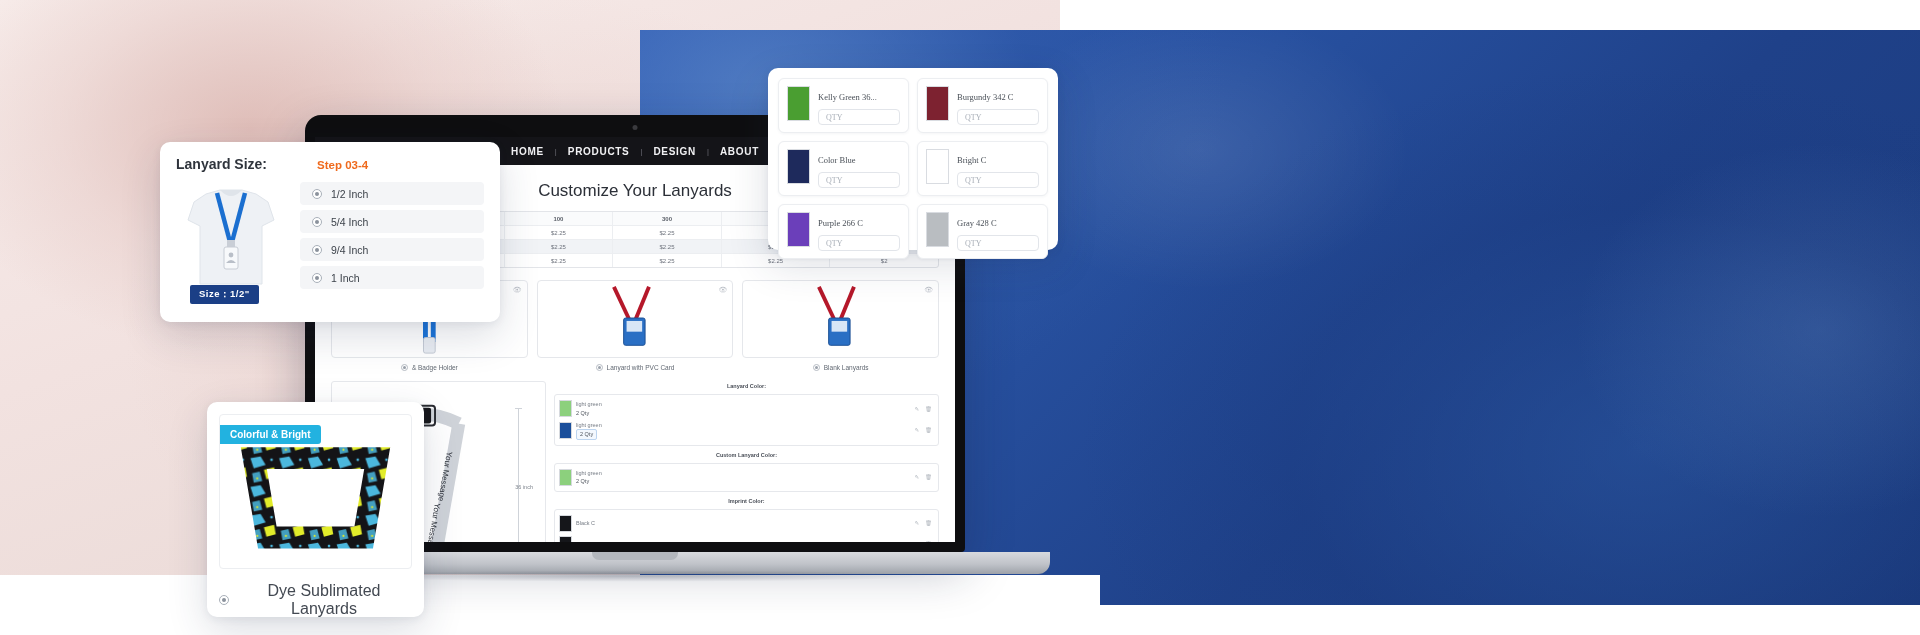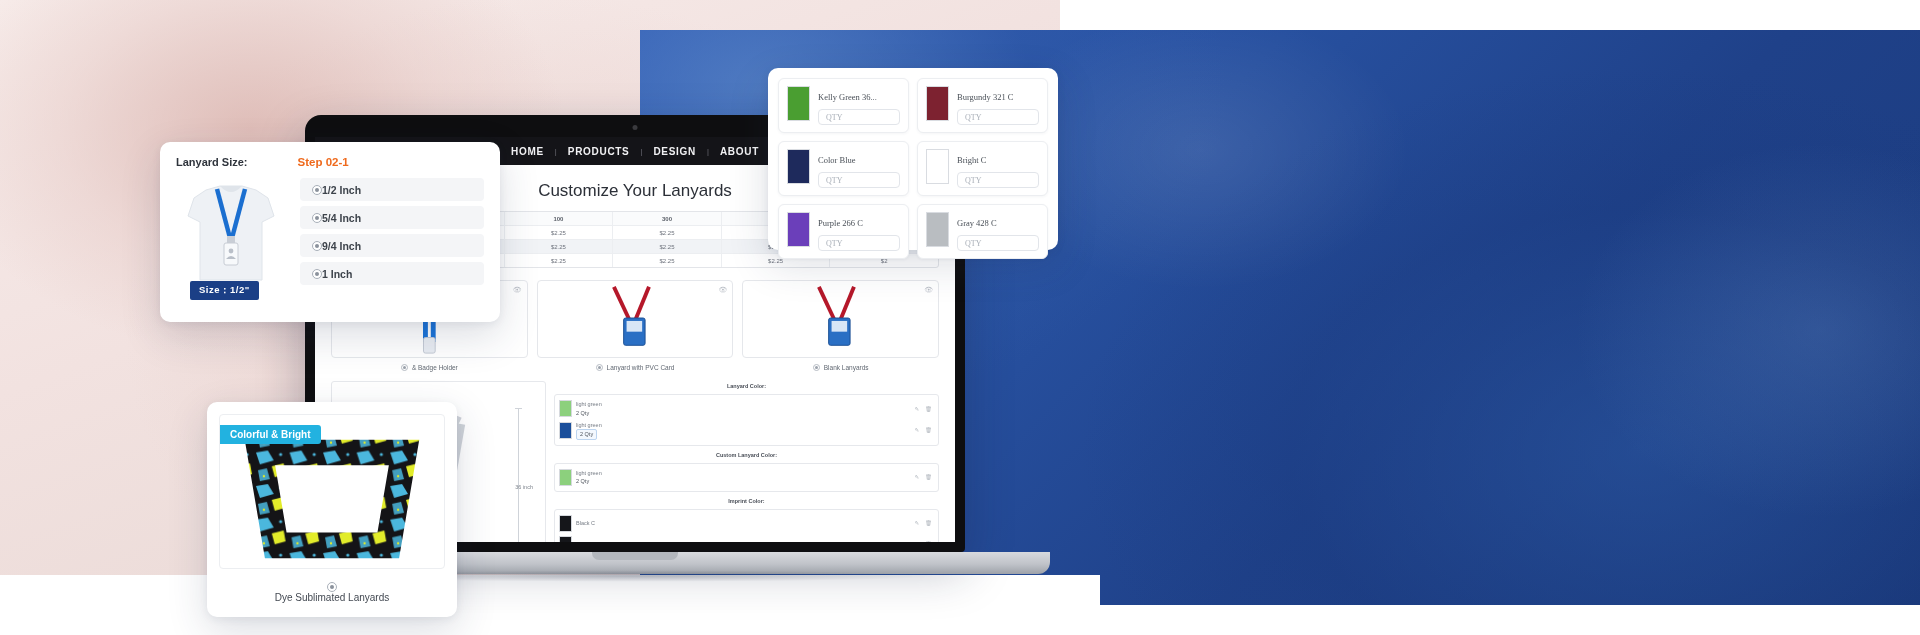--- a/index.html
+++ b/index.html
@@ -122,59 +122,59 @@
   .opt-txt b { display:block; font-weight:400; color:#767c85; }
   .opt-qty { color:#4e545d; }
   .opt-qty.boxed { border:1px solid #bcd4ef; background:#f3f8fe; display:inline-block; padding:0 3px; border-radius:2px; }
   .opt-ico { color:#aab0b8; font-size:5.5px; letter-spacing:2px; flex:none; }
 
   
   .card { position:absolute; background:#fff; border-radius:10px; box-shadow: 0 14px 40px rgba(40,50,80,.16), 0 2px 8px rgba(40,50,80,.08); }
 
   .size-card { left:160px; top:142px; width:340px; height:180px; padding:14px 16px 12px; }
   .sc-head { display:flex; align-items:baseline; gap:50px; }
-  .sc-title { font-size:11px; color:#2f343c; font-weight:700; }
+  .sc-title { font-size:14px; color:#2f343c; font-weight:700; }
   .sc-step { font-size:11.5px; color:#ef6a1d; font-weight:700; }
   .sc-body { display:flex; gap:14px; margin-top:8px; }
   .sc-shirt { position:relative; width:110px; height:110px; flex:none; }
   .sc-badge {
     position:absolute; left:14px; bottom:-14px; background:#1b3f86; color:#fff;
     font-size:9.5px; font-weight:700; padding:3px 9px; border-radius:2px; letter-spacing:.5px; white-space:nowrap;
   }
   .sc-opts { flex:1; display:flex; flex-direction:column; gap:5px; padding-top:2px; }
   .sc-opt {
-    height:23px; background:#f4f5f7; border-radius:4px; display:flex; align-items:center; padding:0 12px;
-    font-size:10.5px; color:#3d434b;font-weight:bold;
+    height:23px; background:#f4f5f7; border-radius:4px; display:flex; align-items:center; gap:9px; padding:0 12px;
+    font-size:10.5px; color:#3d434b;
   }
   .rdo { width:10px; height:10px; border-radius:50%; border:1px solid #a9b0b9; background:#fff; display:inline-flex; align-items:center; justify-content:center; flex:none; }
   .rdo i { width:4px; height:4px; border-radius:50%; background:#8b929c; display:block; }
 
   
   .color-card { left:768px; top:68px; width:290px; height:182px; padding:10px; display:flex; gap:8px; }
   .cc-col { flex:1; display:flex; flex-direction:column; gap:8px; }
   .cc-item {
     border:1px solid #eceef1; border-radius:6px; background:#fff; padding:7px 8px;
     box-shadow: 0 1px 3px rgba(40,50,80,.05); display:flex; gap:8px; align-items:flex-start;
   }
   .cc-sw { width:23px; height:35px; border:1px solid #d9dce1; flex:none; }
   .cc-right { flex:1; min-width:0;font-family:Liberation Serif, serif; }
   .cc-name { font-size:8.5px; color:#4a5058; white-space:nowrap; overflow:hidden; text-overflow:ellipsis; }
   .cc-qty {
     margin-top:5px; height:16px; border:1px solid #e2e5ea; border-radius:4px;
     display:flex; align-items:center; padding:0 7px; font-size:8px; color:#a9afb8;
   }
 
   
-  .dye-card { left:207px; top:402px; width:250px; height:215px; padding:12px 12px 8px;text-align:center; }
+  .dye-card { left:207px; top:402px; width:217px; height:215px; padding:12px 12px 8px;text-align:center; }
   .dye-inner { position:relative; border:1px solid #eceef1; border-radius:4px; height:155px; overflow:hidden; background:#fff; }
   .dye-badge {
     position:absolute; left:0; top:10px; background:#22b2e0; color:#fff;
     font-size:10px; font-weight:700; padding:4px 10px; border-radius:0 3px 3px 0; white-space:nowrap; z-index:2;
   }
-  .dye-foot { display:flex; align-items:center; justify-content:center; font-size:10px; color:#434952; padding-top:13px;flex-direction:column; }
+  .dye-foot { display:flex; align-items:center; justify-content:center; gap:7px; font-size:16px; color:#434952; padding-top:13px; }
 </style>
 </head>
 <body>
 
 <div id="stage">
 
   <div class="bg-left"></div>
   <div class="bg-blue"></div>
   <div class="bg-blue-vignette"></div>
   <div class="bg-left-bottom"></div>
@@ -373,21 +373,21 @@
       </div>
     </div>
     <div class="lt-base"></div>
     <div class="lt-notch"></div>
     <div class="lt-shadow"></div>
   </div>
 
   <div class="card size-card">
     <div class="sc-head">
       <span class="sc-title">Lanyard Size:</span>
-      <span class="sc-step">Step 02-1</span>
+      <span class="sc-step">Step 03-4</span>
     </div>
     <div class="sc-body">
       <div class="sc-shirt">
         <svg viewBox="0 0 110 110" style="width:100%;height:100%">
           <path d="M30 14 L18 22 L12 40 L24 46 L24 104 L86 104 L86 46 L98 40 L92 22 L80 14 L66 10 L44 10 Z" fill="#eef1f5" stroke="#dfe4ea" stroke-width="1"></path>
           <path d="M44 10 Q55 22 66 10" fill="#dfe4ea"></path>
           <path d="M41 13 L54 62" stroke="#1b6fd0" stroke-width="4.5" fill="none"></path>
           <path d="M69 13 L56 62" stroke="#1b6fd0" stroke-width="4.5" fill="none"></path>
           <rect x="51" y="60" width="8" height="7" fill="#c9ced6"></rect>
           <rect x="48" y="67" width="14" height="22" rx="2" fill="#f7f9fb" stroke="#c7ccd4"></rect>
@@ -446,21 +446,21 @@
         <span class="cc-right">
           <span class="cc-name">Purple 266 C</span>
           <span class="cc-qty">QTY</span>
         </span>
       </div>
     </div>
     <div class="cc-col">
       <div class="cc-item">
         <span class="cc-sw" style="background:#7d2230"></span>
         <span class="cc-right">
-          <span class="cc-name">Burgundy 321 C</span>
+          <span class="cc-name">Burgundy 342 C</span>
           <span class="cc-qty">QTY</span>
         </span>
       </div>
       <div class="cc-item">
         <span class="cc-sw" style="background:#ffffff"></span>
         <span class="cc-right">
           <span class="cc-name">Bright C</span>
           <span class="cc-qty">QTY</span>
         </span>
       </div>

